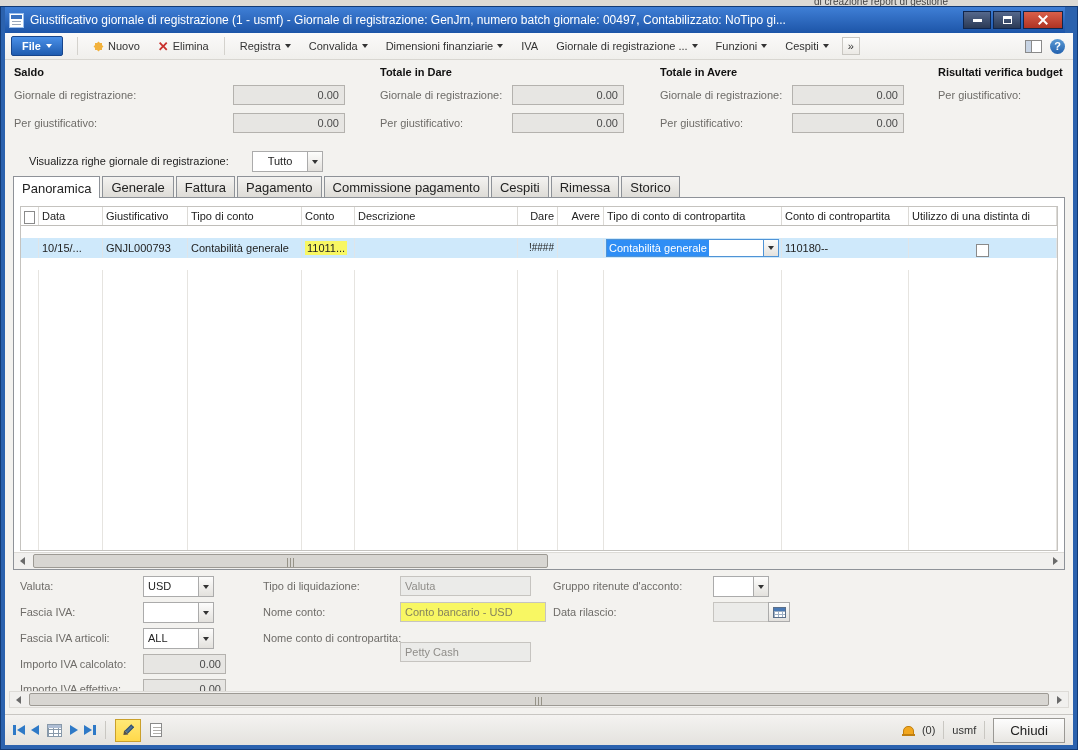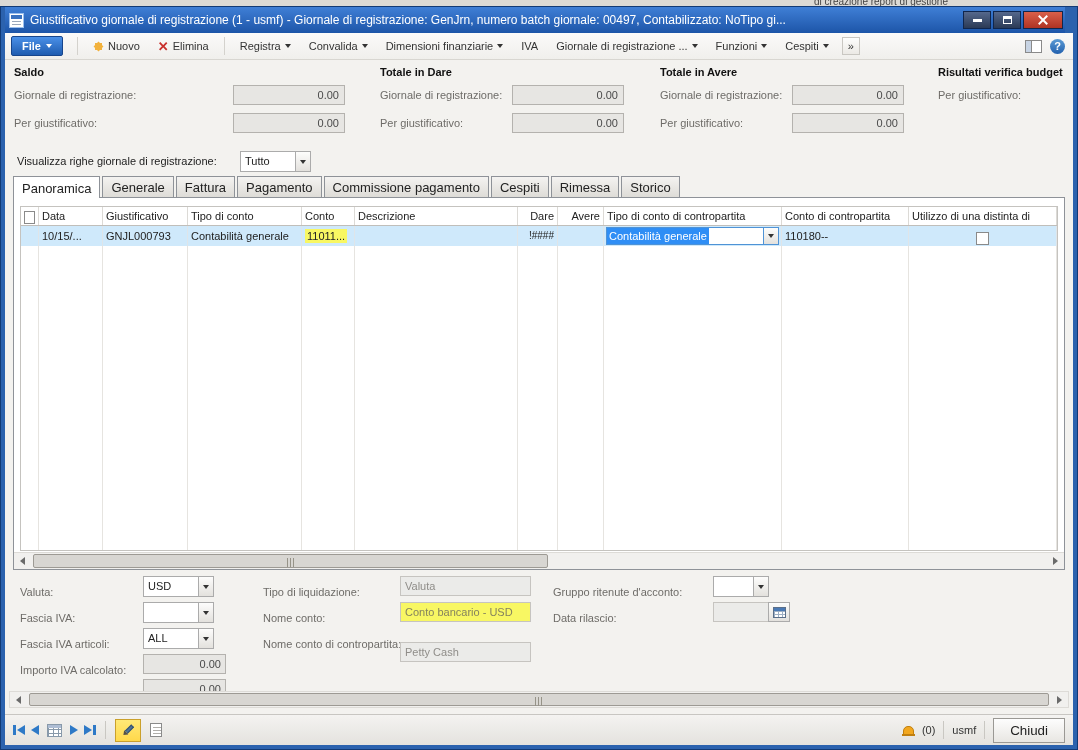--- a/index.html
+++ b/index.html
@@ -53,35 +53,35 @@
                font-size:11px; font-weight:bold; display:flex; align-items:center; justify-content:center; }
 
   
   .summary { position:absolute; top:28px; left:0; right:0; height:88px; background:#f3f2ef; font-size:11px; }
   .sum-title { position:absolute; top:5px; font-weight:bold; color:#111; }
   .sum-label { position:absolute; color:#6e6c68; }
   .sum-input { position:absolute; width:112px; height:20px; background:#e7e6e3; border:1px solid #b4b2ae;
                text-align:right; padding:3px 5px 0 0; color:#4a4a4a; }
 
   
-  .filter-row { position:absolute; top:116px; left:3px; right:0; height:27px; font-size:11px; }
+  .filter-row { position:absolute; top:116px; left:15px; right:0; height:27px; font-size:11px;text-align:center; }
   .filter-row .lbl { position:absolute; left:9px; top:6px; color:#222; }
   .combo { position:absolute; display:flex; height:21px; }
   .combo .txt { background:#fff; border:1px solid #ababab; border-right:none; padding:3px 4px 0 4px; color:#222; overflow:hidden; white-space:nowrap; }
   .combo .btn { width:16px; border:1px solid #ababab; background:linear-gradient(#fdfdfc,#e3e1dd); display:flex; align-items:center; justify-content:center; }
 
   
   .tabs { position:absolute; top:143px; left:8px; right:8px; height:21px; display:flex; align-items:flex-end; font-size:13px; }
   .tab { padding:3px 8px 2px 8px; border:1px solid #8e9298; border-bottom:none; background:linear-gradient(#f4f3f1,#dedcd7);
          margin-right:2px; color:#222; white-space:nowrap; position:relative; }
   .tab.active { background:#fff; padding-top:4px; z-index:2; margin-bottom:-1px; }
 
   
   .tab-content { position:absolute; top:164px; left:8px; right:8px; height:373px; background:#fff; border:1px solid #8e9298; }
-  .grid { position:absolute; top:8px; left:6px; right:6px; bottom:18px; border:1px solid #c5c3bf; display:flex; flex-direction:column; font-size:11px; }
+  .grid { position:absolute; top:8px; left:6px; right:6px; bottom:18px; border:1px solid #c5c3bf; display:flex; flex-direction:column; font-size:11px;gap:12px; }
   .grid-row { display:grid; grid-template-columns:18px 64px 85px 114px 53px 163px 40px 46px 178px 127px 1fr; }
   .gh { height:19px; border-bottom:1px solid #c0beba; }
   .gh > div { border-right:1px solid #dcdad6; padding:3px 3px 0 3px; color:#222; overflow:hidden; white-space:nowrap; }
   .gh > div.num { text-align:right; }
   .gr { height:20px; background:#cfe9fb; }
   .gr > div { border-right:1px solid #dfe5e9; padding:4px 3px 0 3px; overflow:hidden; white-space:nowrap; color:#222; }
   .gr > div.num { text-align:right; }
   .gfill { flex:1; }
   .gfill > div { border-right:1px solid #e6e4e0; }
   .hl-yellow { background:#f8f763; padding:1px 2px; }
@@ -99,21 +99,21 @@
   .tri-r { width:0; height:0; border-top:4px solid transparent; border-bottom:4px solid transparent; border-left:5px solid #6a6a6a; }
   .sb-track { flex:1; position:relative; }
   .sb-thumb { position:absolute; top:1px; bottom:1px; background:#d8d6d2; border:1px solid #9d9a94; border-radius:2px; }
   .sb-grip { position:absolute; left:50%; top:3px; transform:translateX(-50%); width:8px; height:9px;
              background:repeating-linear-gradient(90deg,#969388 0 1px,transparent 1px 3px); }
   .hscroll.grid-sb { left:0; right:0; bottom:0; }
   .hscroll.form-sb { left:4px; right:4px; top:658px; border:1px solid #dddbd7; }
 
   
   .form-area { position:absolute; top:537px; left:0; right:0; height:121px; font-size:11px; }
-  .f-lbl { position:absolute; color:#6e6c68; white-space:nowrap;margin-top:6px; }
+  .f-lbl { position:absolute; color:#6e6c68; white-space:nowrap; }
   .f-input { position:absolute; height:20px; border:1px solid #c6c4c0; background:#ebebe9; color:#8f8d89; padding:3px 4px 0 4px; white-space:nowrap; overflow:hidden; }
   .f-input.num { text-align:right; color:#4a4a4a; background:#e7e6e3; border-color:#b4b2ae; }
   .f-input.yellow { background:#f8f763; color:#85835f; }
   .cal-btn { position:absolute; width:22px; height:20px; border:1px solid #ababab; background:linear-gradient(#fdfdfc,#e3e1dd);
              display:flex; align-items:center; justify-content:center; }
   .cal-icon { width:13px; height:11px; border:1px solid #5a6f8a; background:
               linear-gradient(#4a7ab5 0 3px, transparent 3px),
               repeating-linear-gradient(90deg,#9fb0c4 0 1px, transparent 1px 4px),
               repeating-linear-gradient(#9fb0c4 0 1px, transparent 1px 3px); background-color:#fff; }
 
@@ -357,21 +357,21 @@
       <div class="f-lbl" style="left:15px; top:88px;">Importo IVA calcolato:</div>
       <div class="f-input num" style="left:138px; top:84px; width:83px;">0.00</div>
 
       <div class="f-lbl" style="left:15px; top:113px;">Importo IVA effettiva:</div>
       <div class="f-input num" style="left:138px; top:109px; width:83px;">0.00</div>
 
       <div class="f-lbl" style="left:258px; top:10px;">Tipo di liquidazione:</div>
       <div class="f-input" style="left:395px; top:6px; width:131px;">Valuta</div>
 
       <div class="f-lbl" style="left:258px; top:36px;">Nome conto:</div>
-      <div class="f-input yellow" style="left:395px; top:32px; width:131px;">Conto bancario - USD</div>
+      <div class="f-input yellow" style="left:395px; top:32px; width:146px;">Conto bancario - USD</div>
 
       <div class="f-lbl" style="left:258px; top:62px;">Nome conto di contropartita:</div>
       <div class="f-input" style="left:395px; top:58px; width:131px;margin-top:14px;">Petty Cash</div>
 
       <div class="f-lbl" style="left:548px; top:10px;">Gruppo ritenute d'acconto:</div>
       <div class="combo" style="left:708px; top:6px;">
         <div class="txt" style="width:40px;"></div>
         <div class="btn">
             <div class="caret"></div>
           </div>

